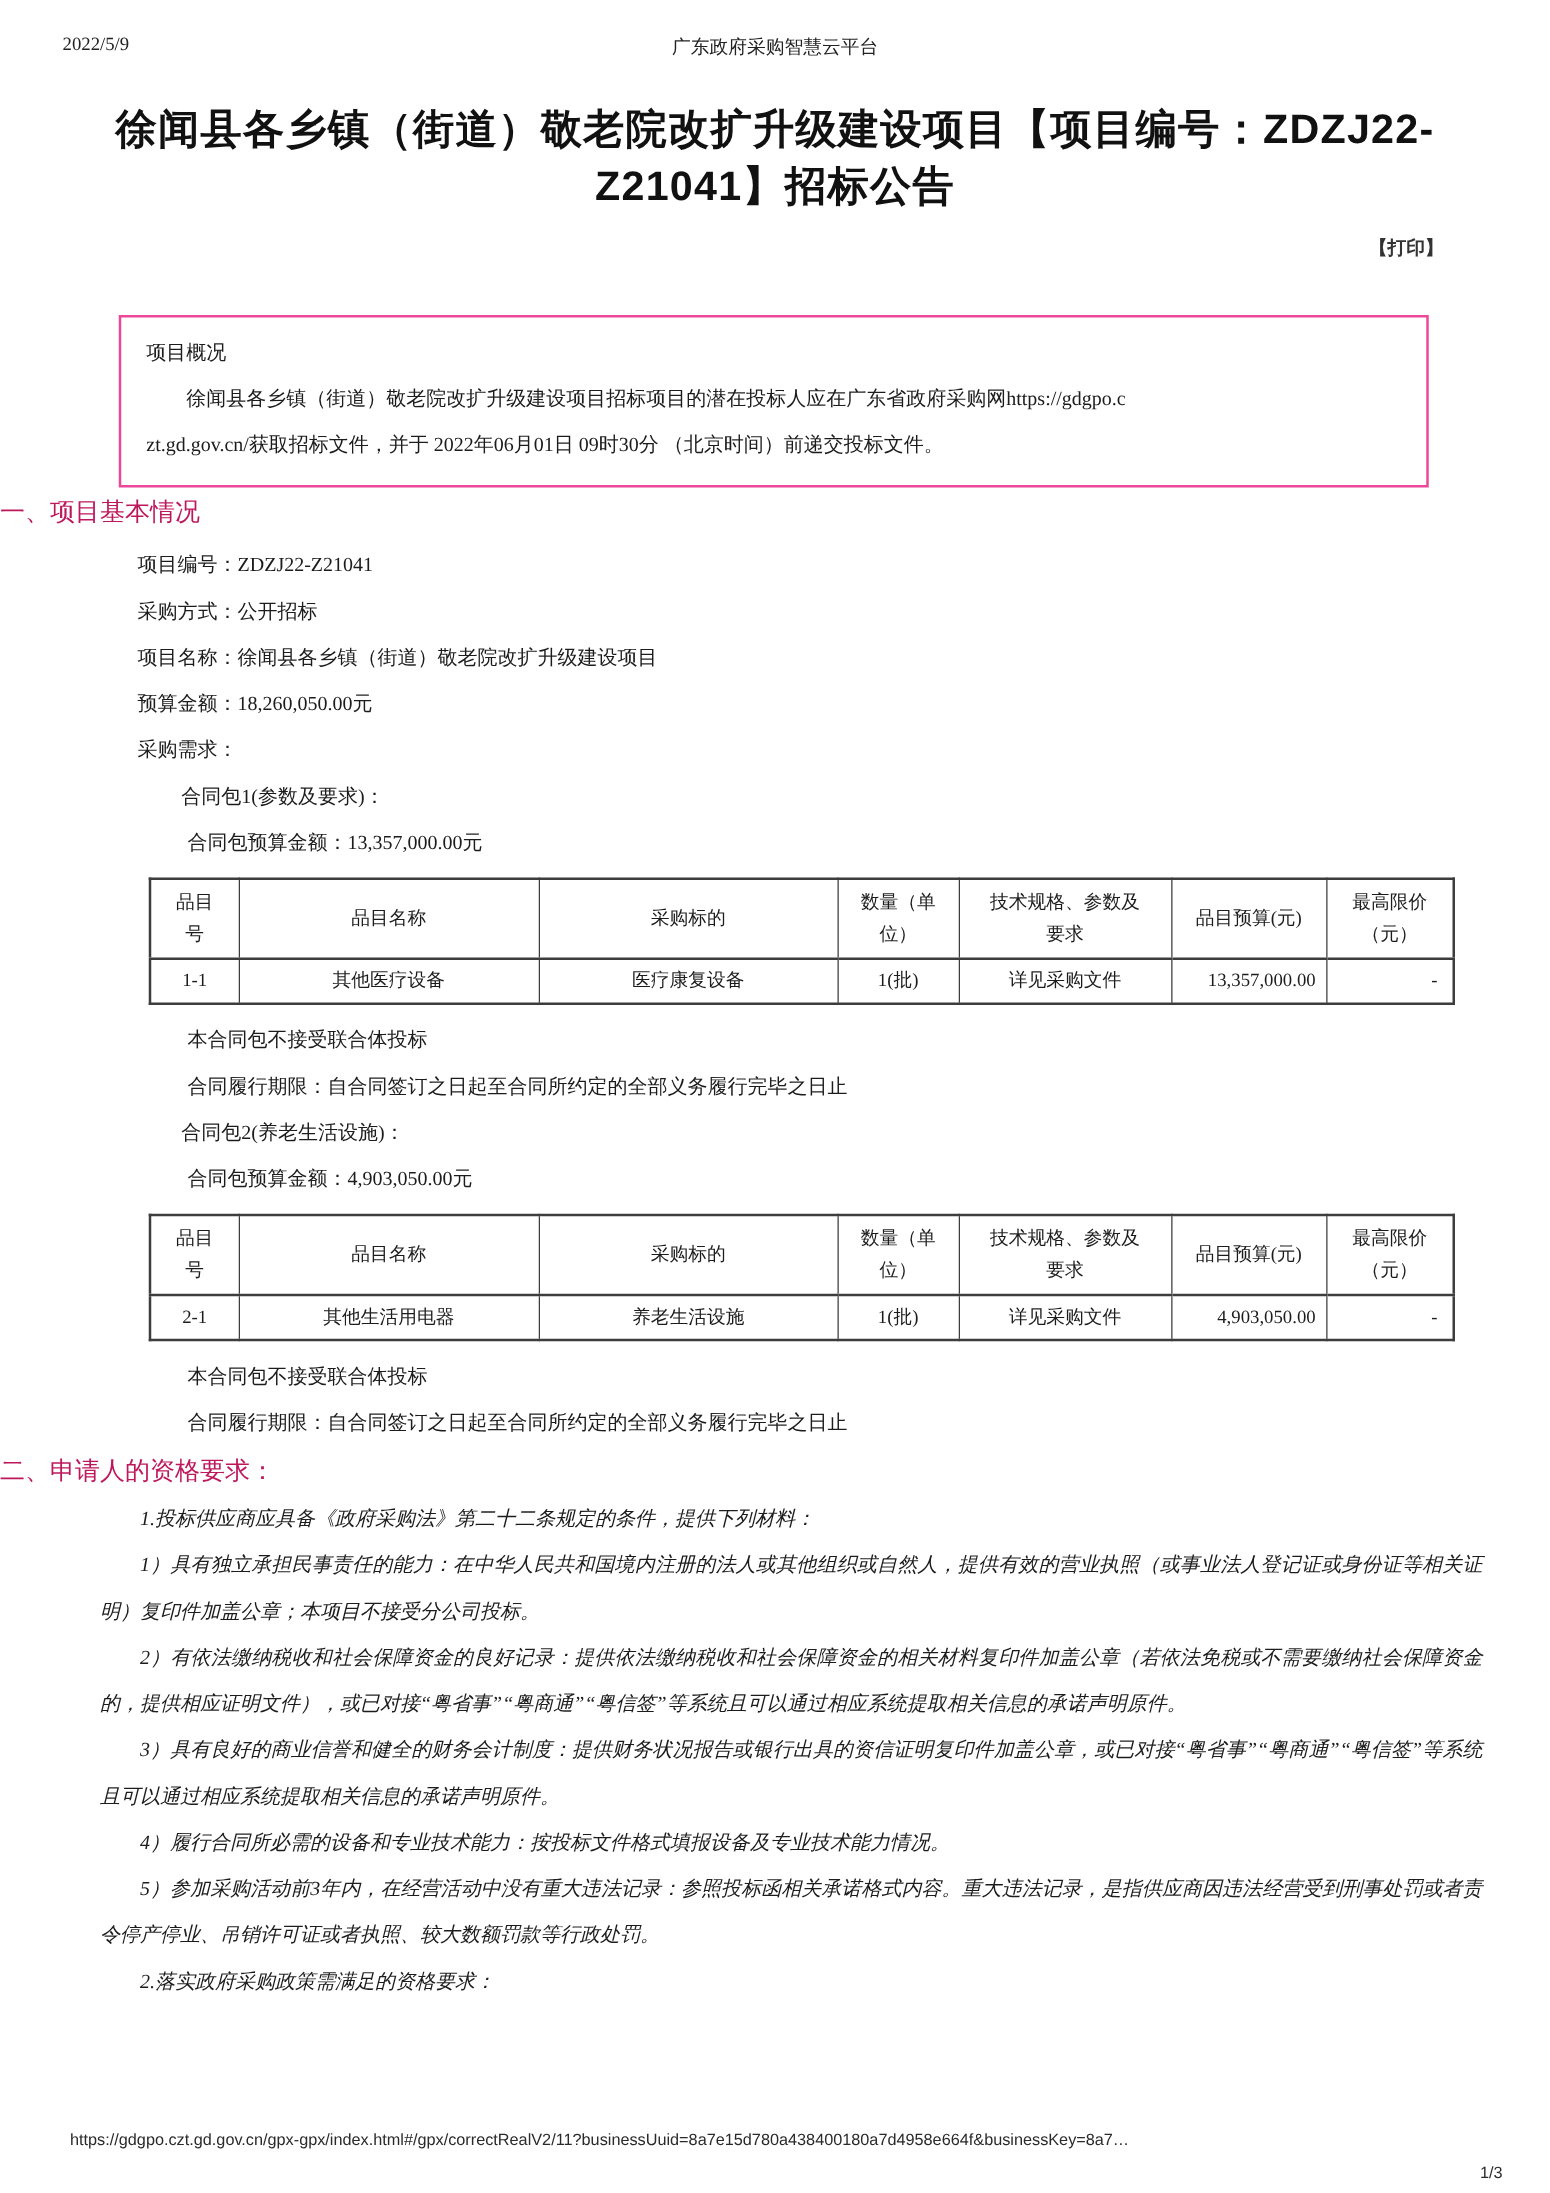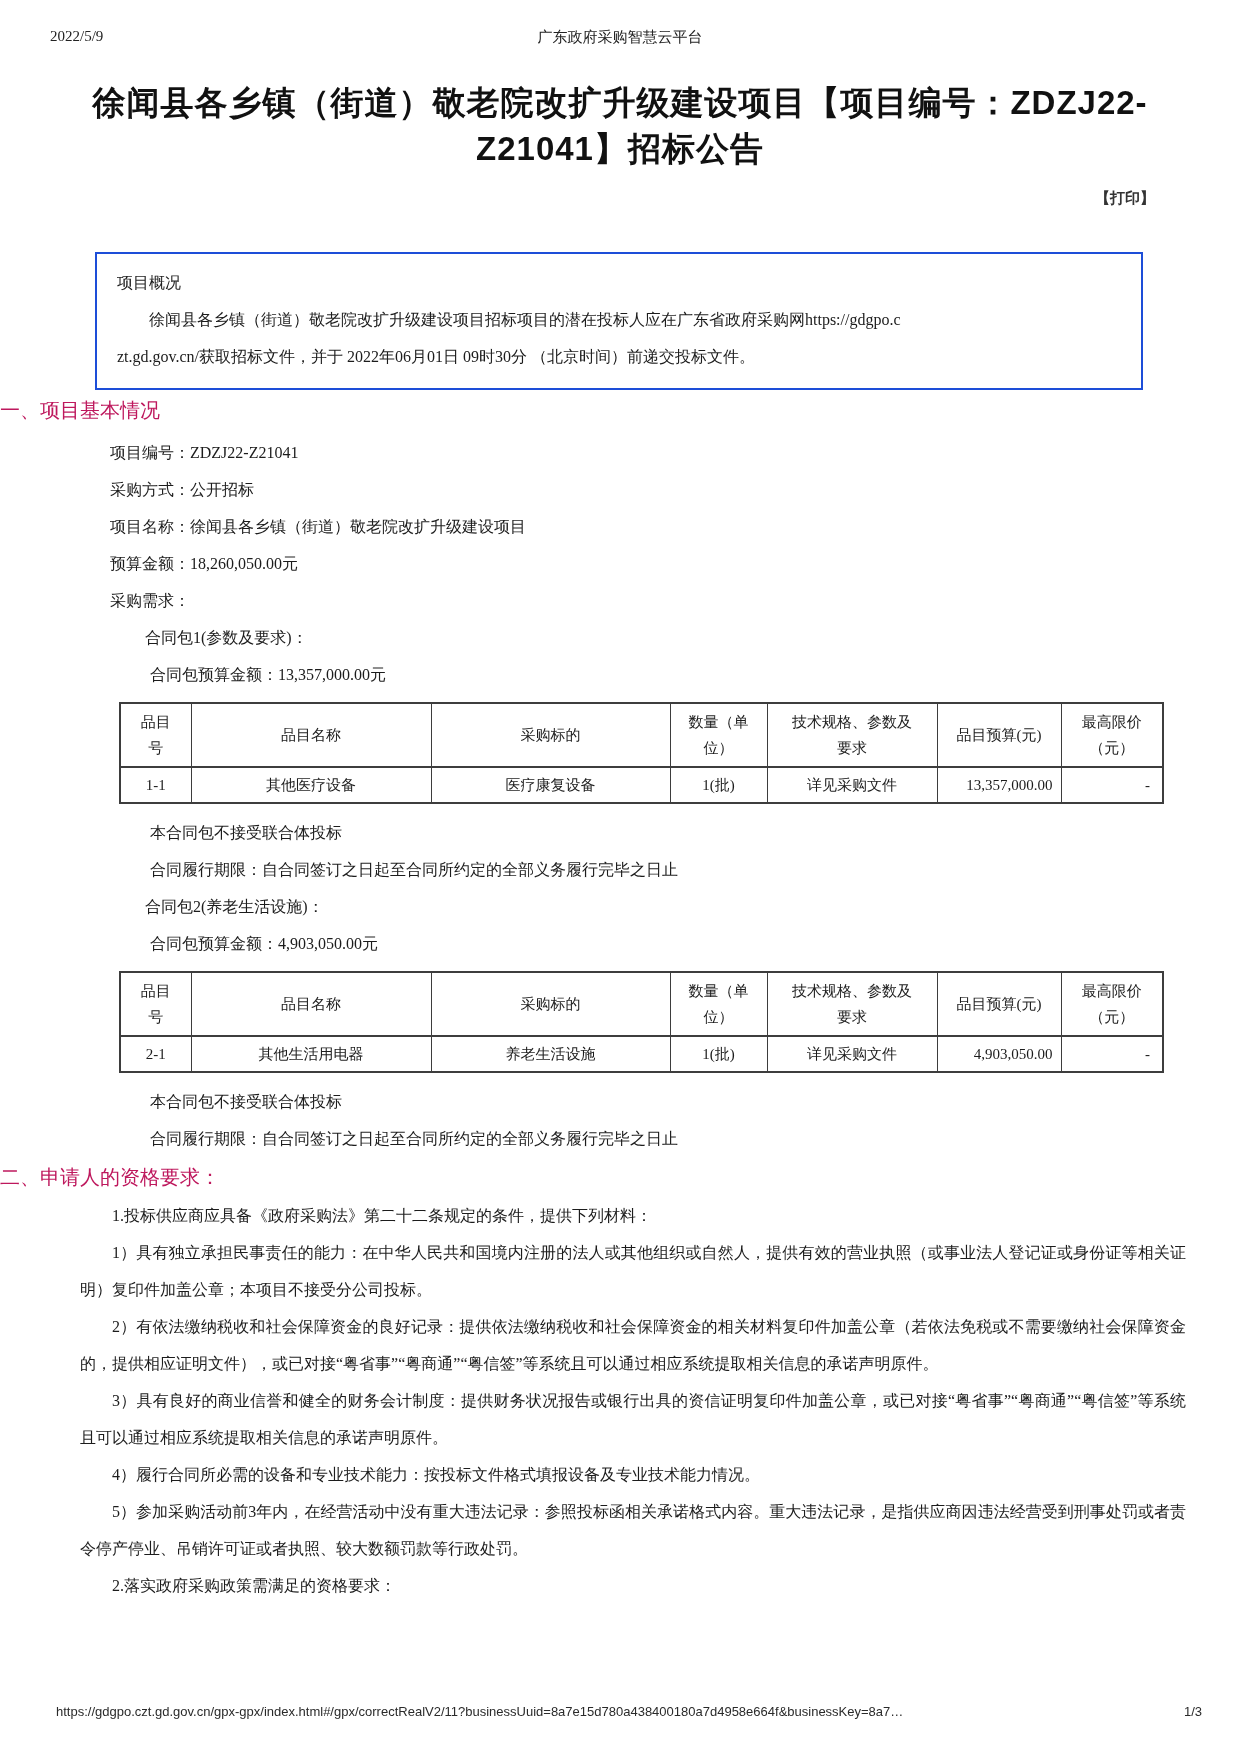--- a/index.html
+++ b/index.html
@@ -13,21 +13,21 @@
   .ph-platform{position:absolute;left:0;width:100%;text-align:center;top:0;}
   
   .doc-title{position:absolute;top:80px;left:0;width:1240px;text-align:center;
     font-family:"Liberation Sans","DejaVu Sans",sans-serif;
     font-weight:700;font-size:33px;line-height:46px;color:#111;letter-spacing:1px;}
   
   .print-btn{position:absolute;top:189px;right:85px;font-size:15px;font-weight:600;color:#333;
     font-family:"Liberation Sans","DejaVu Sans",sans-serif;cursor:pointer;text-decoration:none;}
   
   .overview-box{position:absolute;top:252px;left:95px;width:1048px;height:138px;box-sizing:border-box;
-    border:2px solid #1d4ed8;padding:10px 24px 0 20px;font-size:16px;line-height:37px;}
+    border:2px solid #ec4899;padding:10px 24px 0 20px;font-size:16px;line-height:37px;}
   .ov-line{margin:0;}
   .ov-indent{text-indent:2em;}
   
   .content{position:absolute;top:390px;left:0;width:1240px;font-size:16px;}
   h2.sec{margin:0;font-size:20px;font-weight:400;color:#be185d;line-height:40px;}
   .sec1{margin:14px 0 0 80px;}
   .sec2{margin:20px 0 0 80px;}
   .items{margin:4px 0 0 110px;}
   .item{line-height:37px;}
   .pkg-name{margin-left:145px;line-height:37px;}
@@ -41,27 +41,27 @@
     overflow:hidden;word-break:break-all;}
   .items-table thead th{height:62px;line-height:26px;padding:0 4px;border-bottom:2px solid #3d3d3d;}
   .items-table td{height:34px;line-height:20px;padding:0 4px;}
   .items-table th.h1{padding:0 14px;margin-top:28px;}
   .items-table th.h4{padding:0 15px;}
   .items-table th.h5{padding:0 18px;}
   .items-table th.h7{padding:0 13px;}
   .items-table td.num{text-align:right;padding-right:8px;}
   .items-table td.cap{text-align:right;padding-right:12px;}
   
-  .para{margin:0 54px 0 80px;line-height:37px;text-indent:2em;text-align:justify;}
+  .para{margin:0 54px 0 80px;line-height:37px;text-indent:2em;text-align:justify;font-style:italic;}
   
   .print-footer{position:absolute;top:1704px;left:56px;right:38px;display:flex;
     justify-content:space-between;font-size:13px;color:#2a2a2a;
     font-family:"Liberation Sans","DejaVu Sans",sans-serif;}
   .pf-url{white-space:nowrap;overflow:hidden;}
-  .pf-page{margin-left:24px;}
+  .pf-page{margin-left:24px;margin-top:26px;}
 </style>
 </head>
 <body>
 
 <div class="page">
 
   <div class="print-header">
     <span class="ph-date">2022/5/9</span>
     <span class="ph-platform">广东政府采购智慧云平台</span>
   </div>

